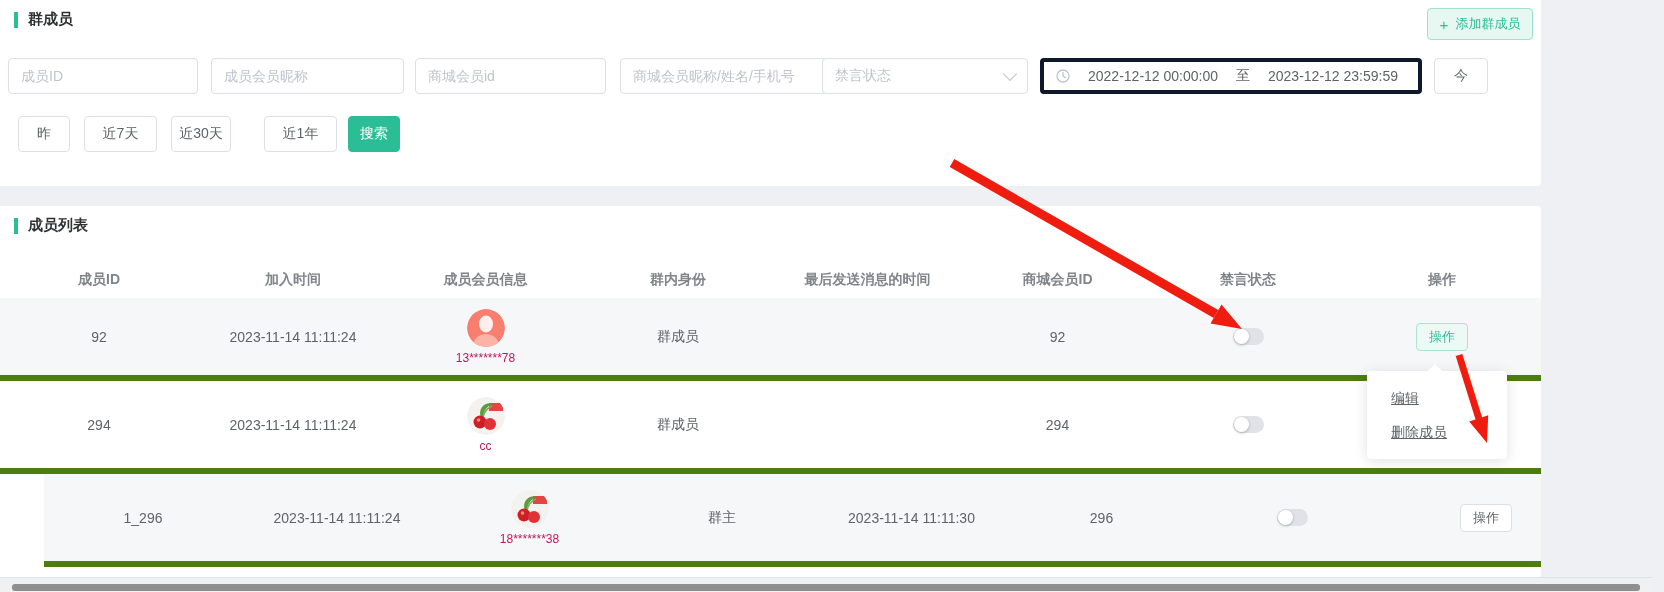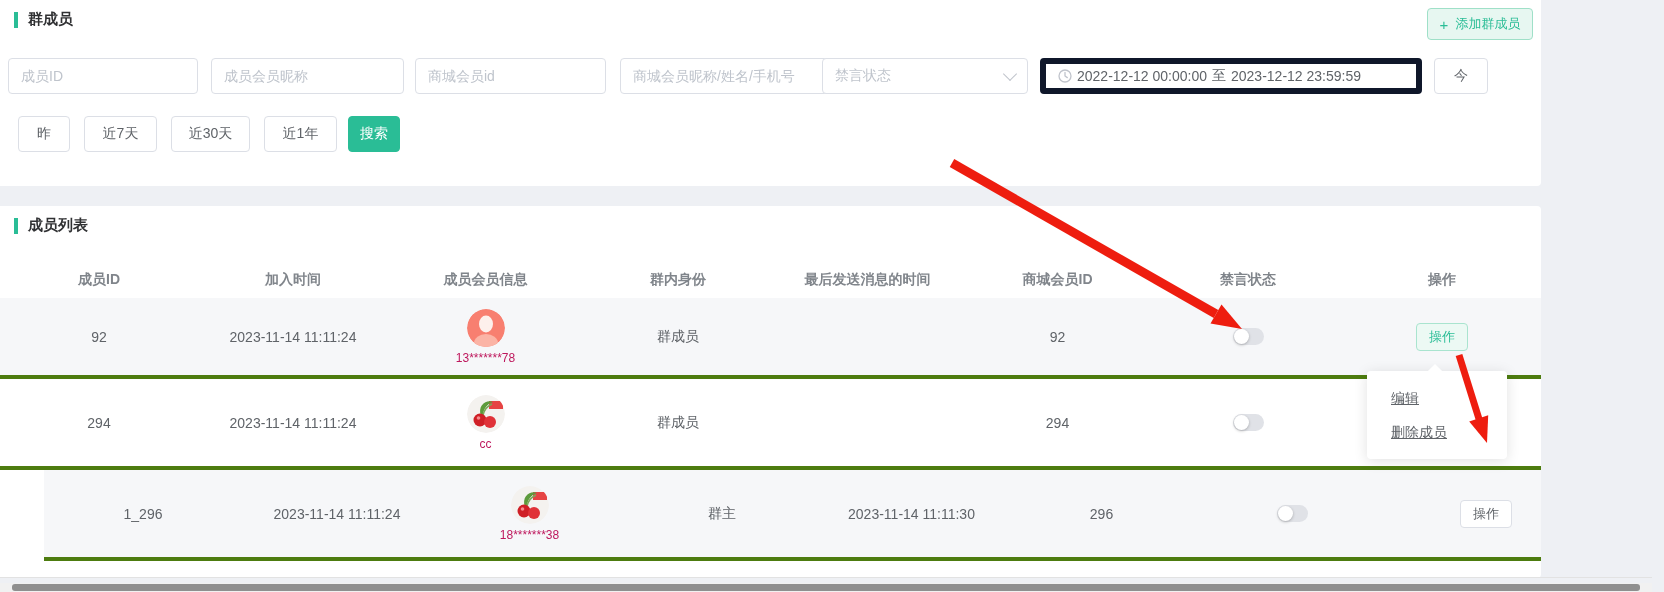--- a/index.html
+++ b/index.html
@@ -21,36 +21,36 @@
 
   .f-input{position:absolute;top:58px;height:36px;border:1px solid #dcdfe6;border-radius:4px;
            padding:0 12px;font-size:14px;color:#5f6368;box-sizing:border-box;outline:none;
            font-family:"Liberation Sans",sans-serif;background:#fff;}
   .f-input::placeholder{color:#bfc4cc;}
   .f-select{position:absolute;top:58px;height:36px;border:1px solid #dcdfe6;border-radius:4px;
             box-sizing:border-box;display:flex;align-items:center;padding:0 12px;background:#fff;cursor:pointer;}
   .f-select .ph{color:#bfc4cc;font-size:14px;flex:1;}
   .chev{width:9px;height:9px;border-right:1.5px solid #c0c4cc;border-bottom:1.5px solid #c0c4cc;
         transform:rotate(45deg);margin-top:-5px;}
-  .f-date{position:absolute;top:58px;height:36px;border:6px solid #0f172a;border-radius:4px;
-          box-sizing:border-box;display:flex;align-items:center;gap:5px;padding:0 12px;background:#fff;font-size:14px;color:#5f6368;}
+  .f-date{position:absolute;top:58px;height:36px;border:4px solid #0f172a;border-radius:4px;
+          box-sizing:border-box;display:flex;align-items:center;gap:18px;padding:0 12px;background:#fff;font-size:14px;color:#5f6368;}
   .clock{flex:0 0 auto;}
 
   .btn{height:36px;border:1px solid #dcdfe6;border-radius:4px;background:#fff;color:#5f6368;
        font-size:14px;display:flex;align-items:center;justify-content:center;cursor:pointer;box-sizing:border-box;
        font-family:"Liberation Sans",sans-serif;}
   .btn.abs{position:absolute;}
   .btn-primary{background:#2abd96;border-color:#2abd96;color:#fff;}
 
   
   .trow{display:grid;grid-template-columns:198px 190px 195px 190px 189px 191px 190px 198px;align-items:center;}
   .thead{position:absolute;top:56px;left:0;width:1541px;height:36px;border-bottom:1px solid #ebeef5;}
   .thead .cell{font-size:14px;font-weight:bold;color:#80858b;text-align:center;}
   .rows{position:absolute;top:92px;left:0;width:1541px;}
-  .drow{border-bottom:4px solid #4d7c0f;}
+  .drow{border-bottom:6px solid #4d7c0f;}
   .drow.striped{background:#f6f7f9;}
   .drow .cell{font-size:14px;color:#5f6368;text-align:center;}
   .r1{height:77px;} .r2{height:87px;} .r3{height:87px;margin-left:44px;}
   .member-cell{display:flex;flex-direction:column;align-items:center;gap:4px;}
   .member-name{font-size:12px;color:#be185d;}
 
   .avatar{width:38px;height:38px;border-radius:50%;overflow:hidden;display:block;}
 
   .toggle{width:31px;height:17px;border-radius:9px;background:#e0e2e7;position:relative;
           display:inline-block;cursor:pointer;vertical-align:middle;}
@@ -108,21 +108,21 @@
       </svg>
       <span>2022-12-12 00:00:00</span>
       <span>至</span>
       <span>2023-12-12 23:59:59</span>
     </div>
 
     <button class="btn abs" style="left:1434px;top:58px;width:54px;">今</button>
 
     <button class="btn abs" style="left:18px;top:116px;width:52px;">昨</button>
     <button class="btn abs" style="left:84px;top:116px;width:73px;">近7天</button>
-    <button class="btn abs" style="left:171px;top:116px;width:79px;">近30天</button>
+    <button class="btn abs" style="left:171px;top:116px;width:60px;">近30天</button>
     <button class="btn abs" style="left:264px;top:116px;width:73px;">近1年</button>
     <button class="btn btn-primary abs" style="left:348px;top:116px;width:52px;">搜索</button>
   </div>
 
   <div class="card card-list">
     <div class="section-title" style="top:10px;">
       <span class="bar"></span>
       <span class="txt">成员列表</span>
     </div>
 

